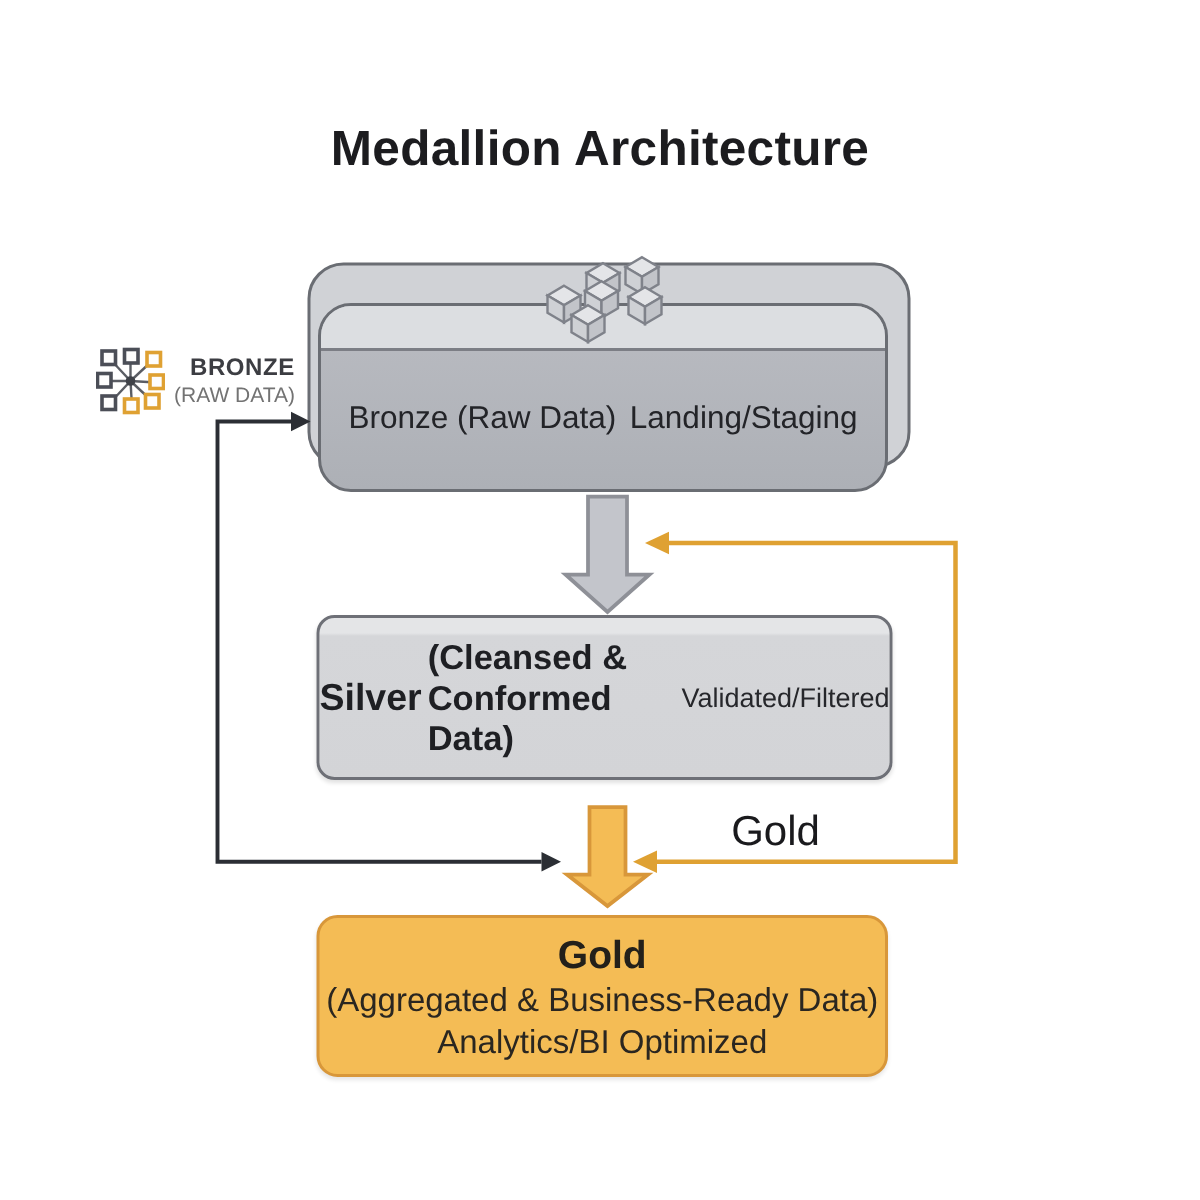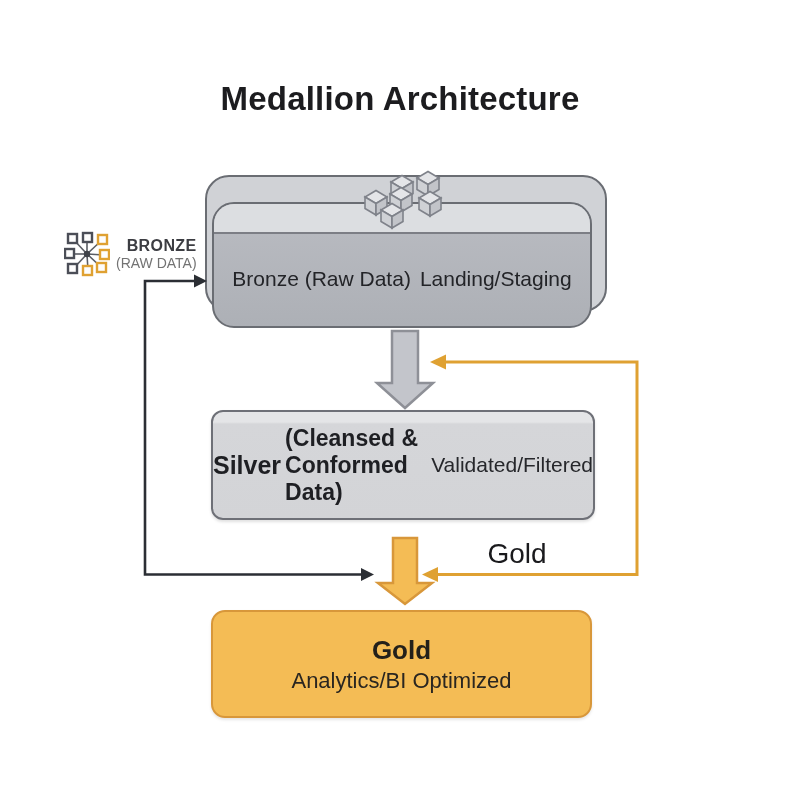--- a/index.html
+++ b/index.html
@@ -44,21 +44,21 @@
   
   .silver-box{
     position:absolute;left:211px;top:410px;width:384px;height:110px;
     border:2px solid #6e7077;border-radius:12px;box-sizing:border-box;
     background:linear-gradient(to bottom,#e4e5e7 0px,#e4e5e7 10px,#d5d6d9 12px,#d3d4d7 100%);
     display:flex;flex-direction:row;align-items:center;justify-content:center;gap:4px;
     box-shadow:0 2px 3px rgba(0,0,0,.12);
   }
   .silver-title{font-size:25px;font-weight:700;color:#1e1f23;}
   .silver-line2{font-size:23px;font-weight:700;color:#1e1f23;}
-  .silver-line3{font-size:21px;font-weight:400;color:#26272b;text-align:center;}
+  .silver-line3{font-size:18px;font-weight:400;color:#26272b;text-align:center;}
 
   
   .gold-box{
     position:absolute;left:211px;top:610px;width:381px;height:108px;
     border:2.5px solid var(--gold-border,#d8973a);border-radius:14px;box-sizing:border-box;
     background:var(--gold-fill,#f4bc55);
     display:flex;flex-direction:column;align-items:center;justify-content:center;gap:2px;
     box-shadow:0 2px 3px rgba(0,0,0,.10);
   }
   .gold-title{font-size:26px;font-weight:700;color:#23201a;}
@@ -148,20 +148,21 @@
   <div class="silver-box">
     <div class="silver-title">Silver</div>
     <div class="silver-line2">(Cleansed &amp; Conformed Data)</div>
     <div class="silver-line3">Validated/Filtered</div>
   </div>
 
   <div class="gold-flow-label">Gold</div>
 
   <div class="gold-box">
     <div class="gold-title">Gold</div>
+    <div class="gold-line">(Aggregated &amp; Business-Ready Data)</div>
     <div class="gold-line">Analytics/BI Optimized</div>
   </div>
 
   <svg class="connectors" width="800" height="800" viewBox="0 0 800 800">
 
     <g>
       <path class="dark-line" d="M194,281 H145 V574.5 H361"></path>
       <polygon class="dark-head" points="207,281 194,274.5 194,287.5"></polygon>
       <polygon class="dark-head" points="374,574.5 361,568 361,581"></polygon>
     </g>

